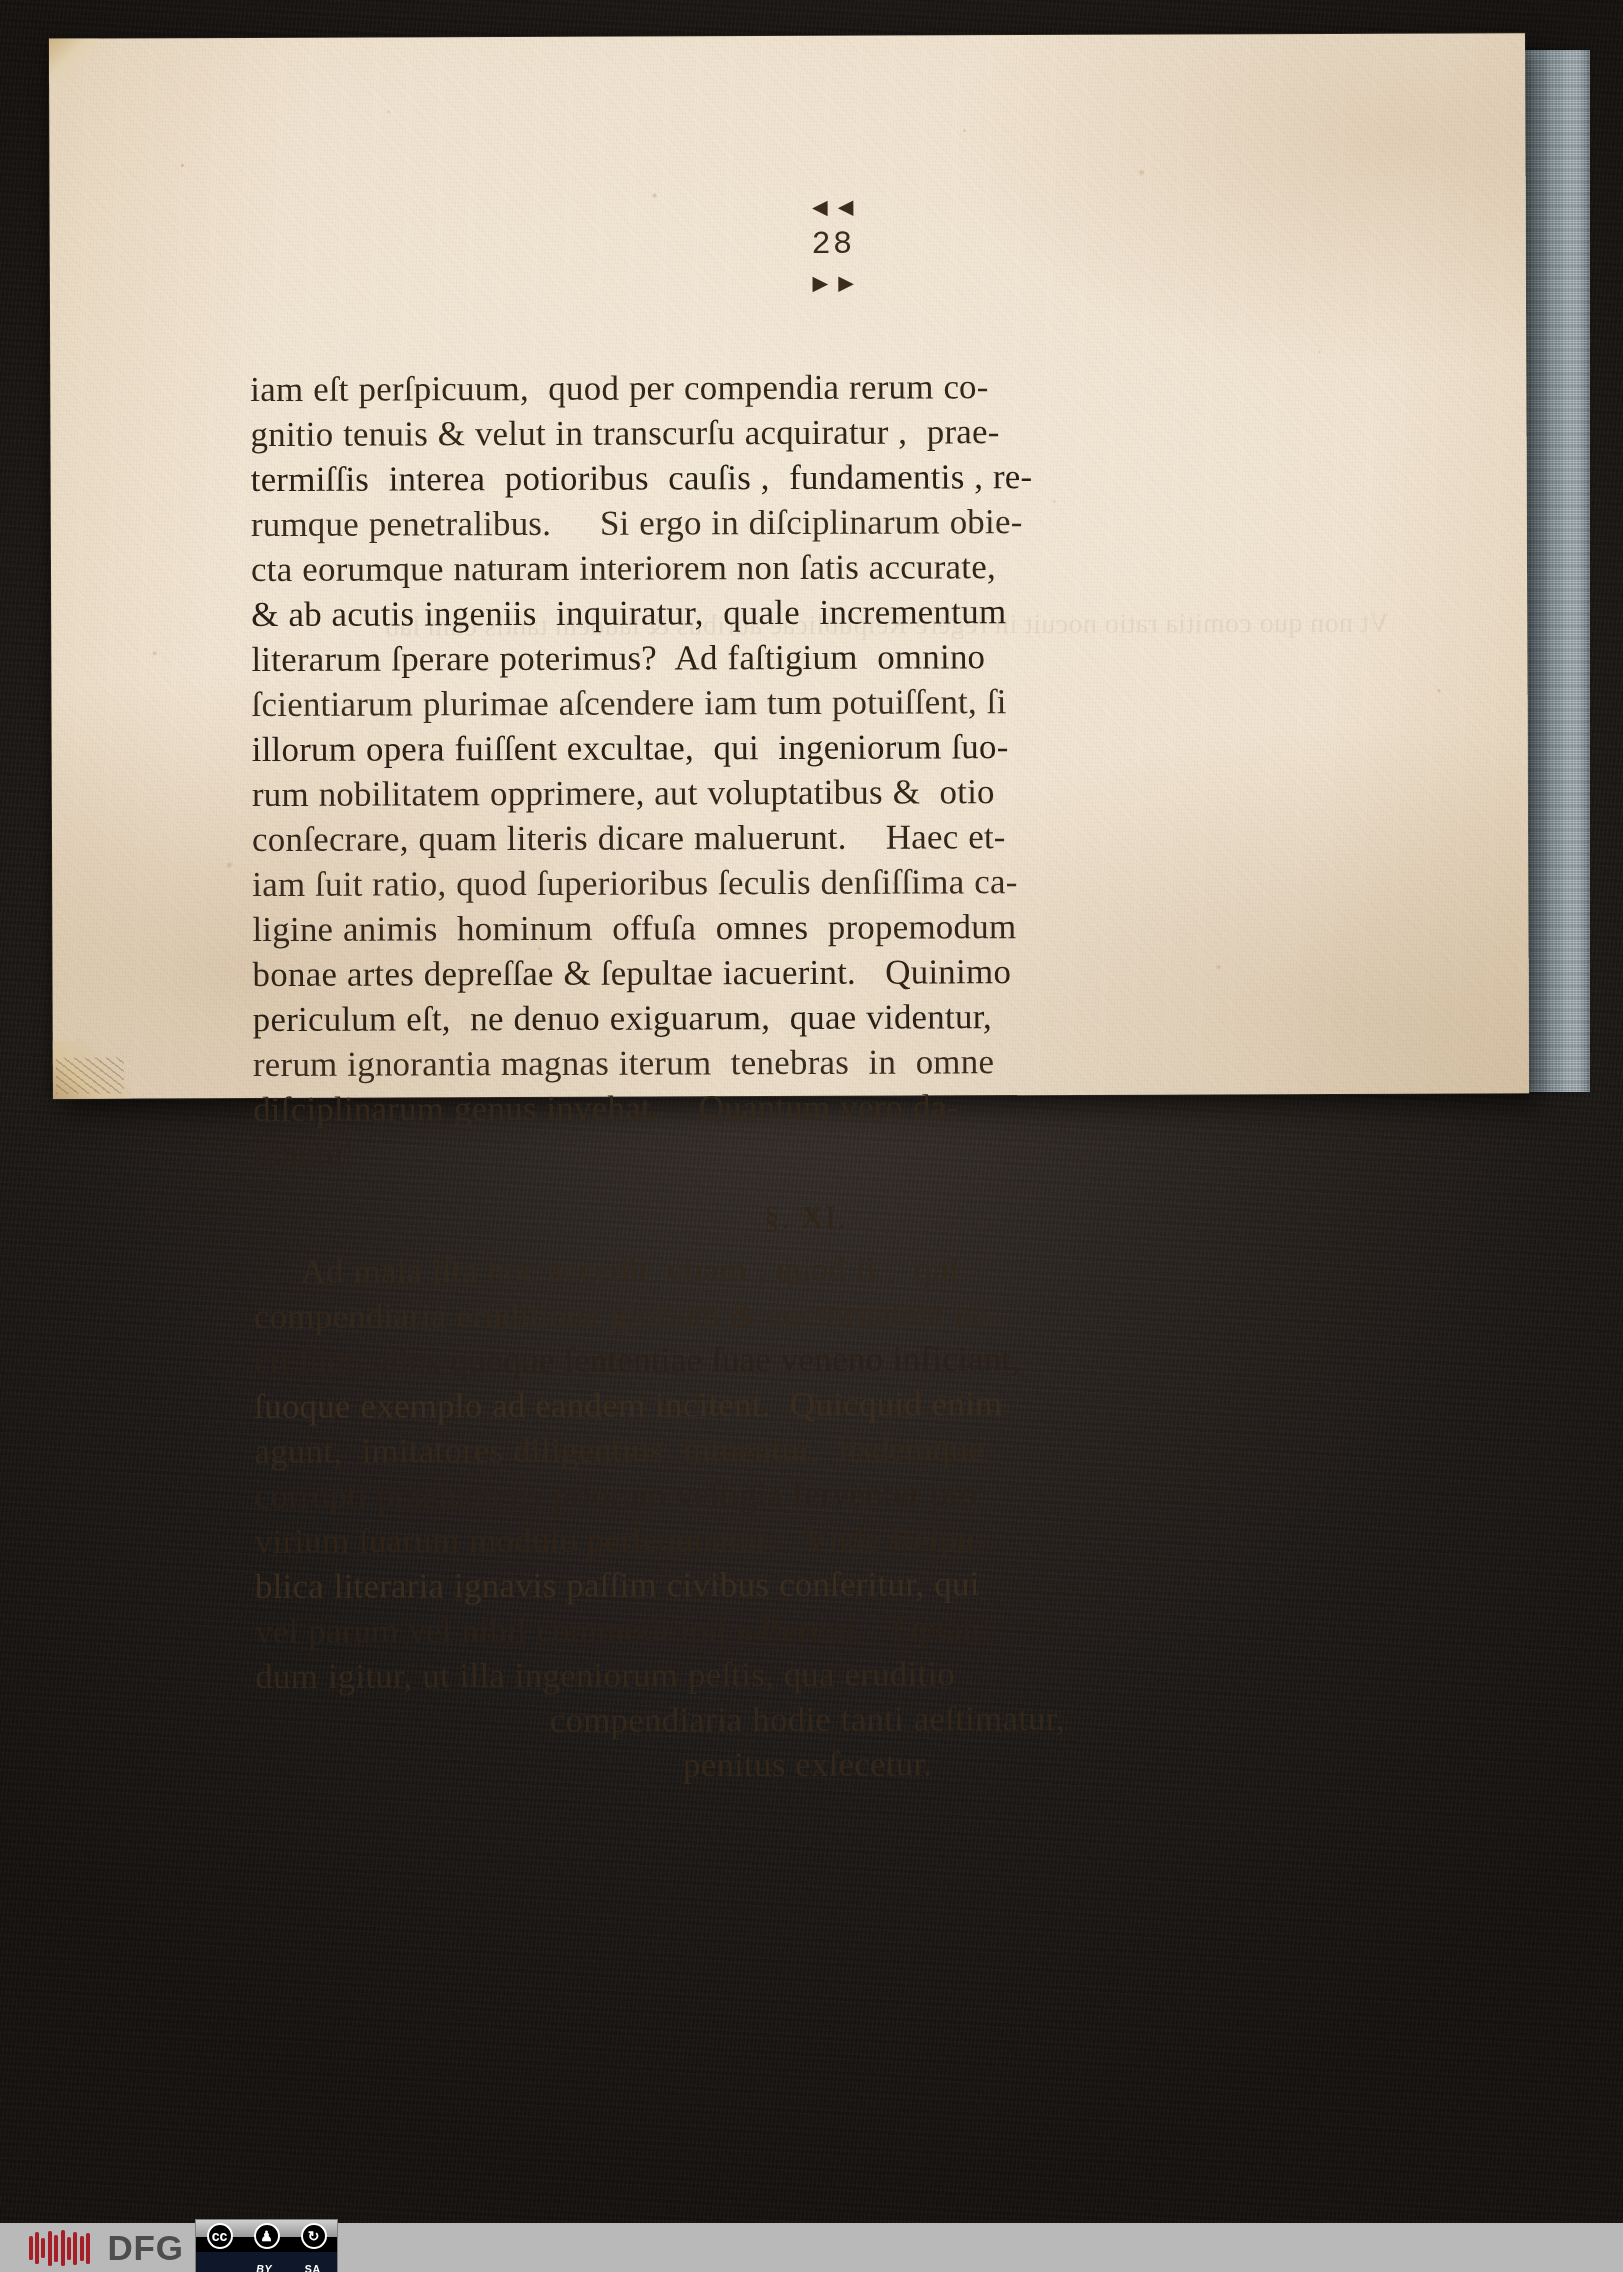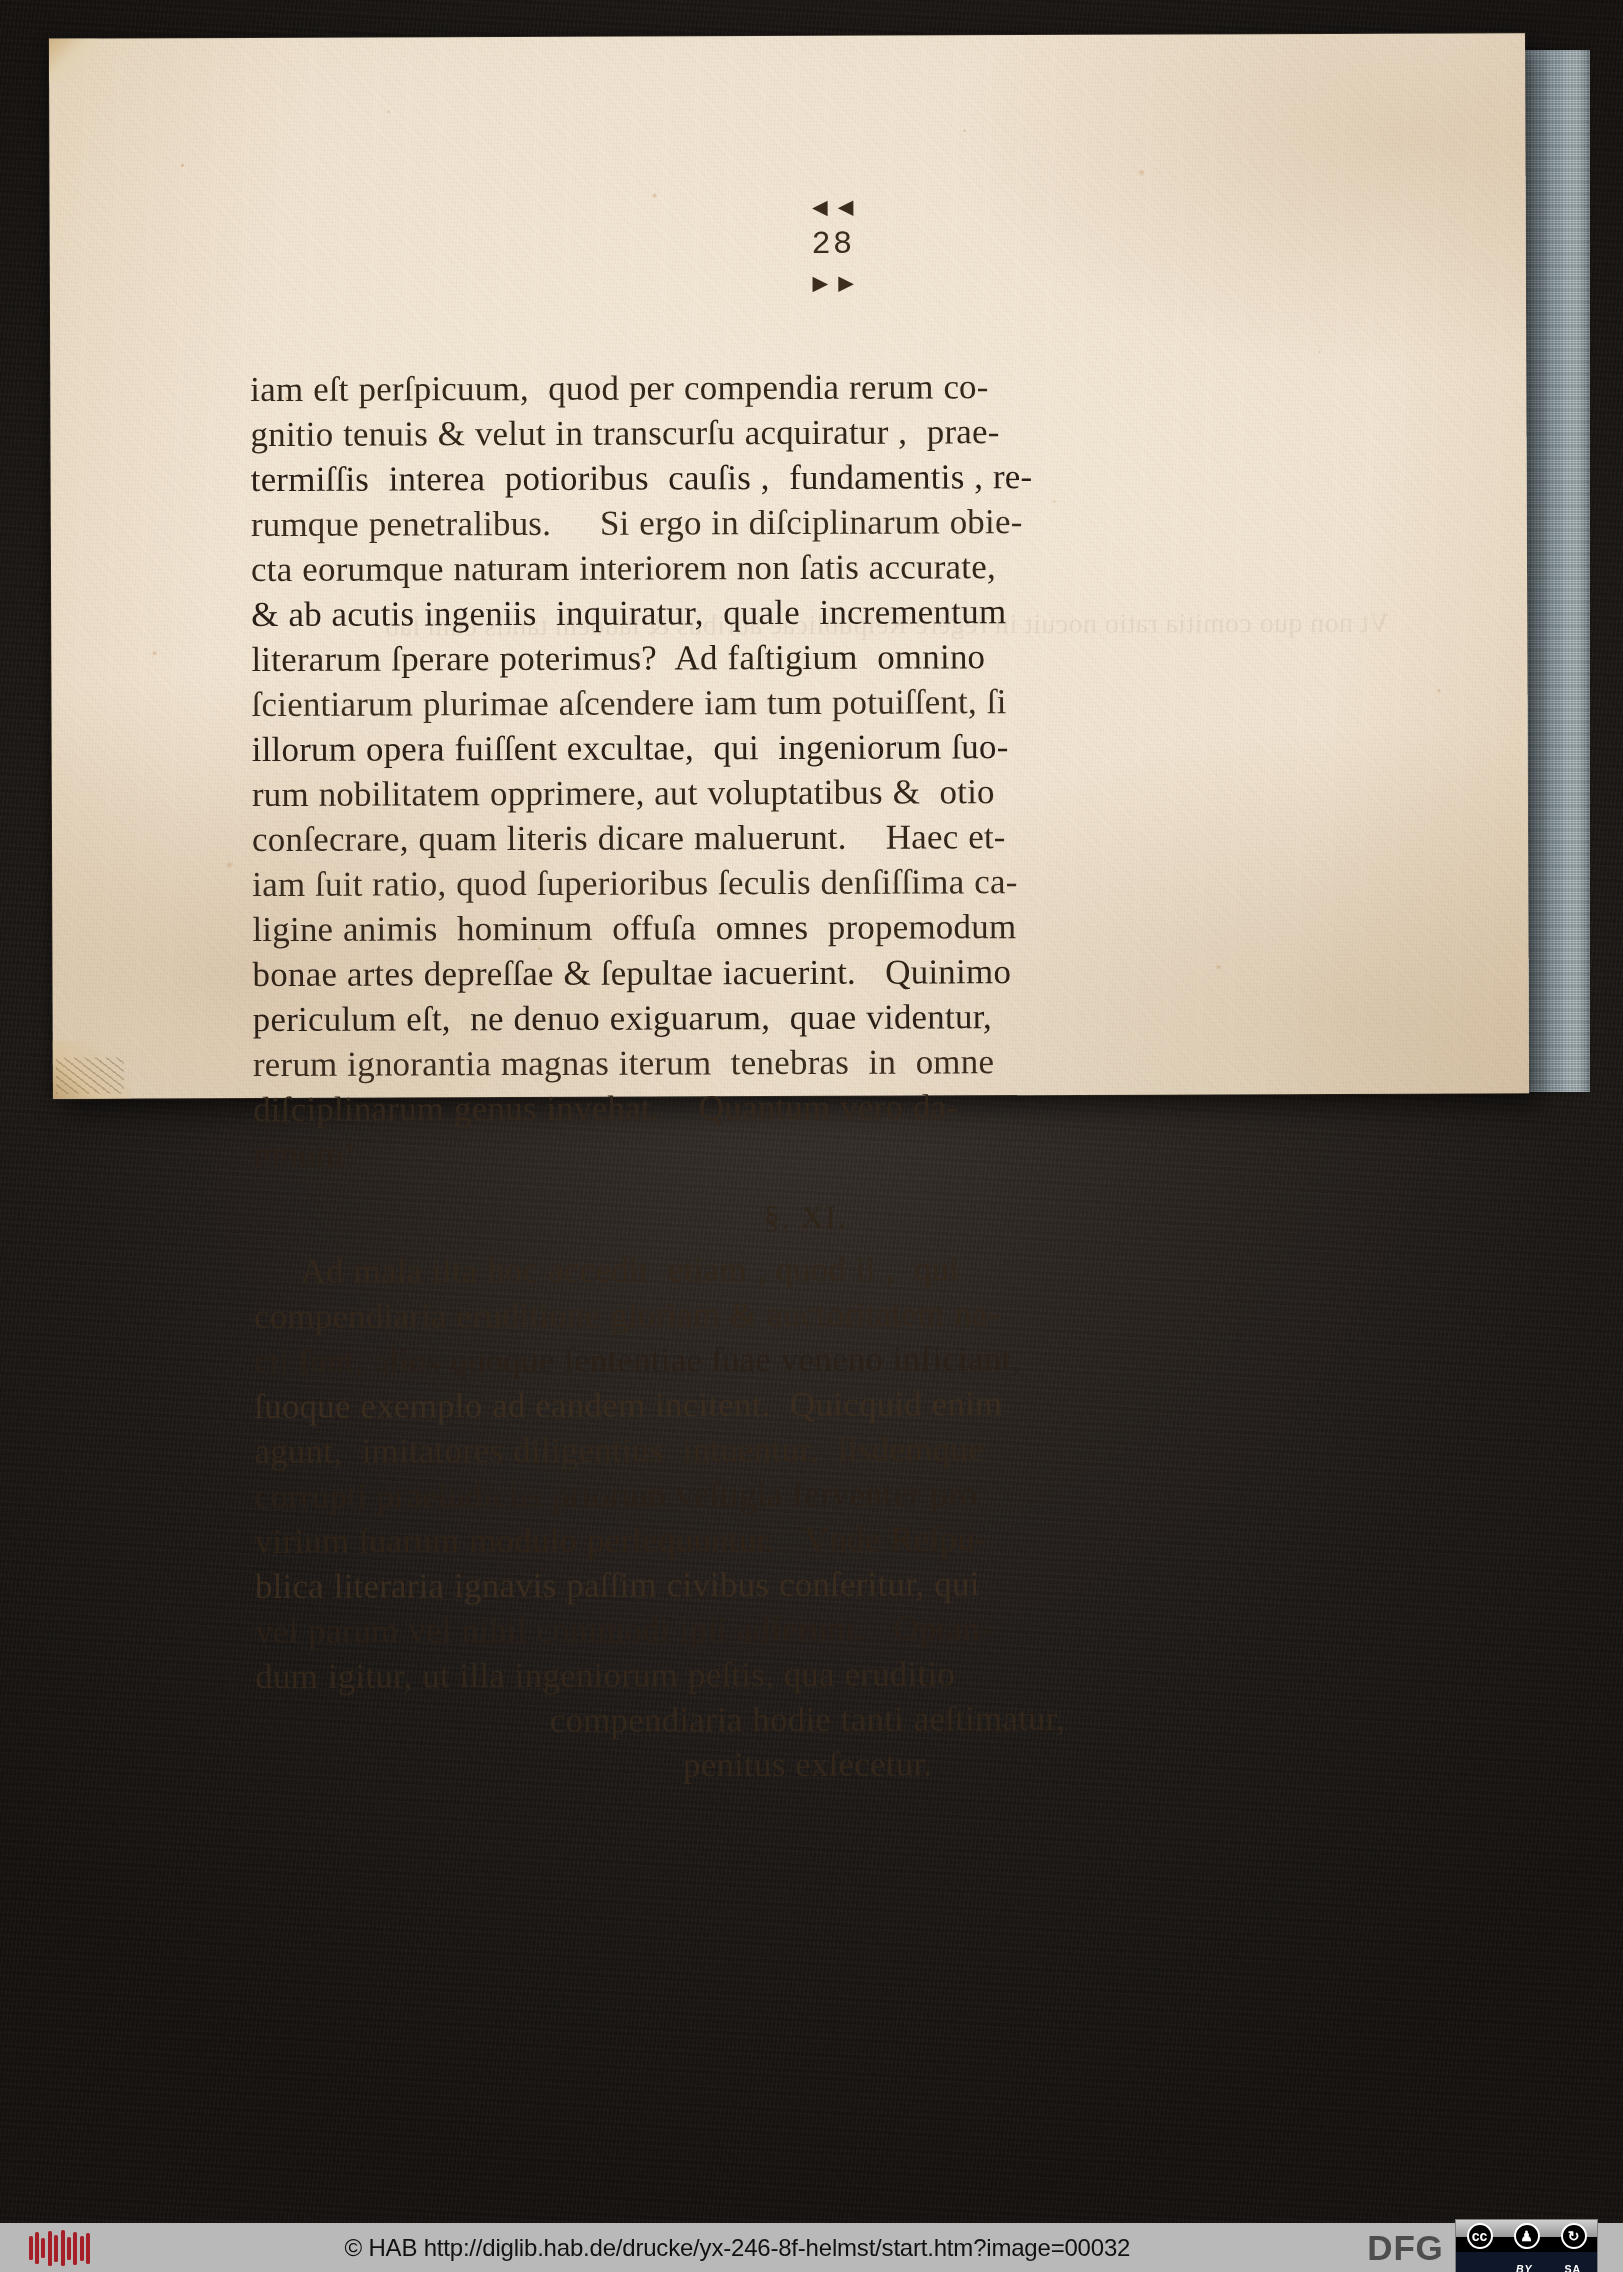--- a/index.html
+++ b/index.html
@@ -272,21 +272,20 @@
       <i></i>
       <i></i>
       <i></i>
       <i></i>
       <i></i>
       <i></i>
       <i></i>
       <i></i>
   </div>
 
-  <div id="credit">© HAB http://diglib.hab.de/drucke/yx-246-8f-helmst/start.htm?image=00032</div>
 
   <div id="dfg">DFG</div>
 
   <div id="cc-badge">
     <div class="row">
       <span class="glyph">cc</span>
       <span class="glyph">♟</span>
       <span class="glyph">↻</span>
     </div>
     <div class="labels">

